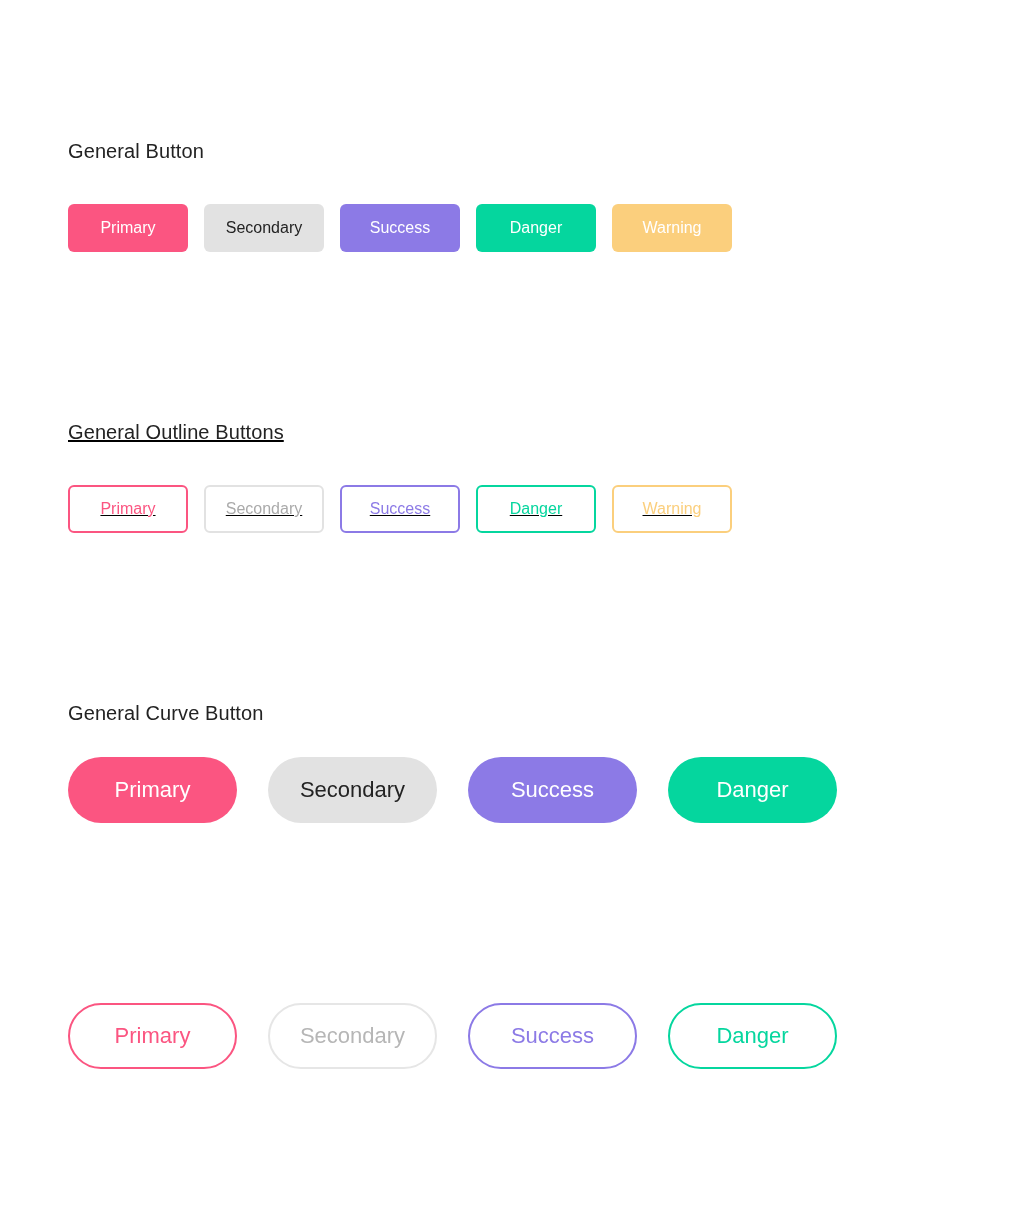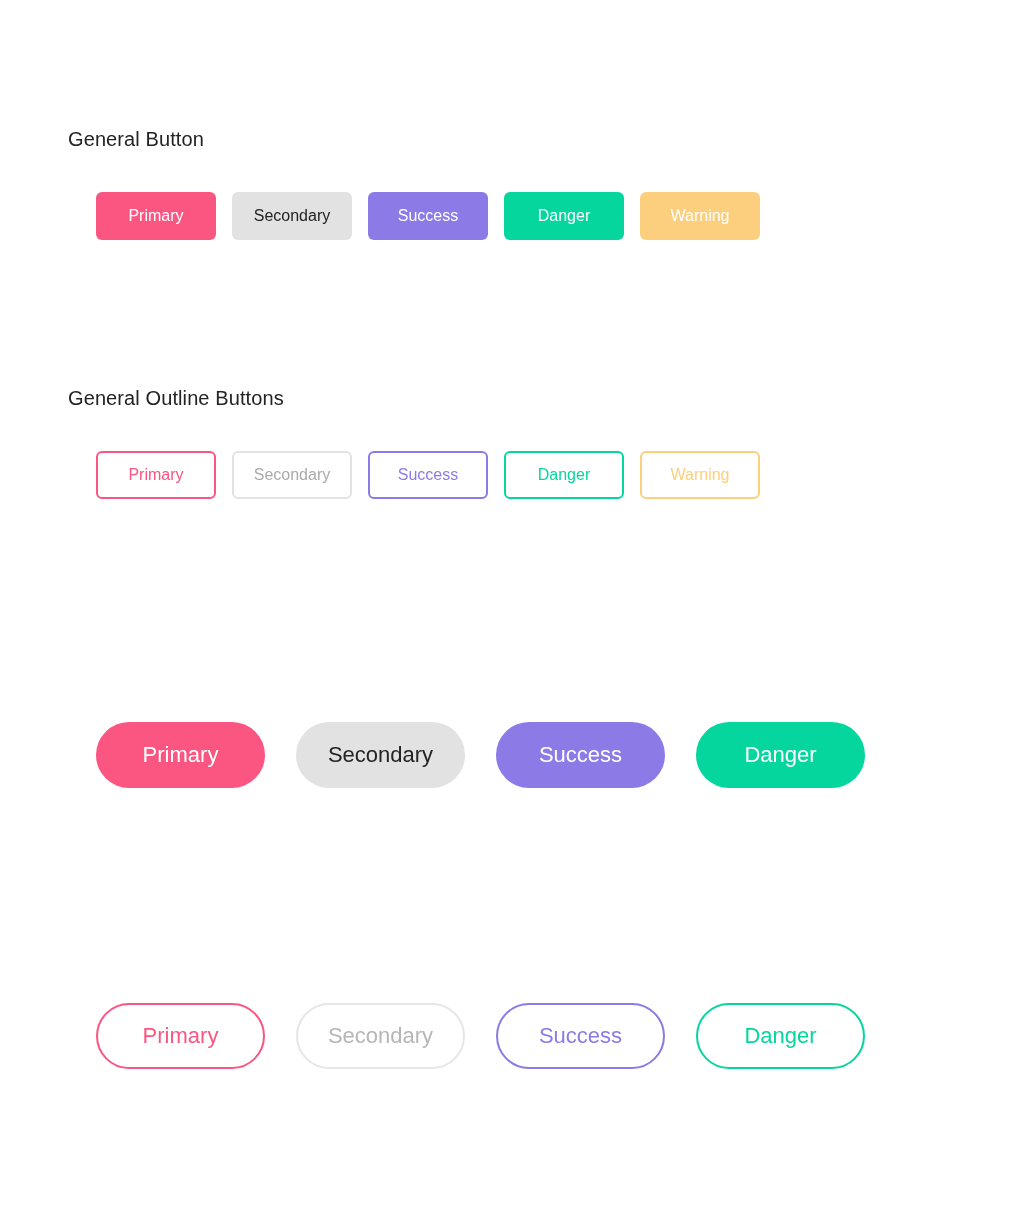--- a/index.html
+++ b/index.html
@@ -22,27 +22,26 @@
   }
   .section {
     position: absolute;
     left: 68px;
   }
   .section-title {
     font-size: 20px;
     font-weight: 400;
     color: #232323;
     letter-spacing: 0.1px;
-    margin: 0 0 0 0;
+    margin: 12px 0 0 0;
     white-space: nowrap;
   }
   .btn-row {
     display: flex;
     align-items: center;
-    margin-left: 28px;
   }
 
   
   .btn {
     box-sizing: border-box;
     width: 120px;
     height: 48px;
     border-radius: 6px;
     border: none;
     font-family: "Liberation Sans", sans-serif;
@@ -140,21 +139,21 @@
   .btn-curve-outline + .btn-curve-outline { margin-left: 31px; }
 
   .curve-outline-primary   { color: #fb5581; border-color: #fb5581; }
   .curve-outline-secondary { color: #b6b6b6; border-color: #e6e6e6; }
   .curve-outline-success   { color: #8c7ae6; border-color: #8c7ae6; }
   .curve-outline-danger    { color: #05d69e; border-color: #05d69e; }
 
   
   #section-general          { top: 128px; }
   #section-general .btn-row { margin-top: 41px; }
-  #section-outline          { top: 387px; }
+  #section-outline          { top: 409px; text-decoration: underline; }
   #section-outline .btn-row { margin-top: 41px; }
   #section-curve            { top: 690px; }
   #section-curve .btn-row   { margin-top: 32px; }
   #section-curve-outline          { top: 971px; }
   #section-curve-outline .btn-row { margin-top: 32px; }
 </style>
 </head>
 <body>
 
 <div class="page">
@@ -175,20 +174,21 @@
     <div class="btn-row">
       <button class="btn-outline outline-primary">Primary</button>
       <button class="btn-outline outline-secondary">Secondary</button>
       <button class="btn-outline outline-success">Success</button>
       <button class="btn-outline outline-danger">Danger</button>
       <button class="btn-outline outline-warning">Warning</button>
     </div>
   </div>
 
   <div class="section" id="section-curve">
+    <h2 class="section-title">General Curve Button</h2>
     <div class="btn-row">
       <button class="btn-curve curve-primary">Primary</button>
       <button class="btn-curve curve-secondary">Secondary</button>
       <button class="btn-curve curve-success">Success</button>
       <button class="btn-curve curve-danger">Danger</button>
     </div>
   </div>
 
   <div class="section" id="section-curve-outline">
     <div class="btn-row">

